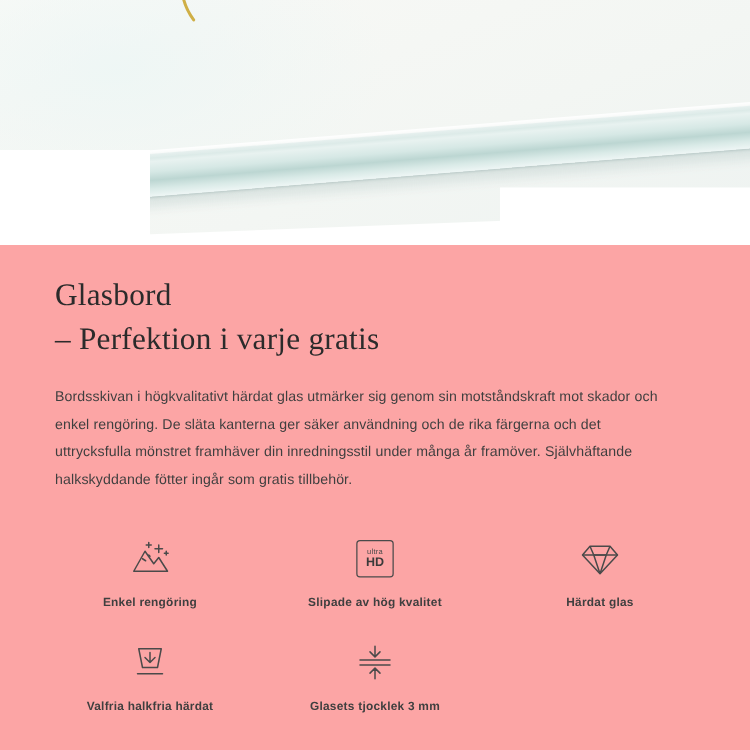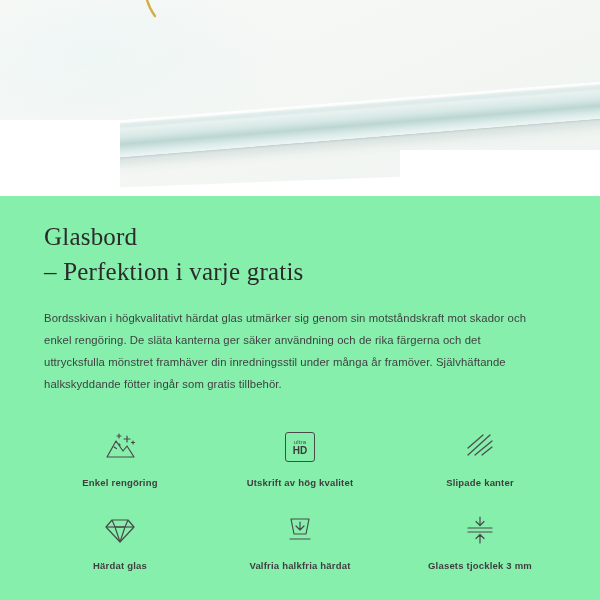--- a/index.html
+++ b/index.html
@@ -10,21 +10,21 @@
     width: 600px;
     height: 600px;
     background: #ffffff;
     font-family: "Liberation Sans", sans-serif;
     overflow: hidden;
   }
   .page {
     position: relative;
     width: 600px;
     height: 600px;
-    background: #86efac;
+    background: #fca5a5;
     overflow: hidden;
   }
 
   
   .hero {
     position: relative;
     width: 600px;
     height: 196px;
     overflow: hidden;
     background: #ffffff;
@@ -247,34 +247,23 @@
       <div class="feature-label">Enkel rengöring</div>
     </div>
 
     <div class="feature">
       <div class="feature-icon">
         <div class="hd-badge">
           <span class="hd-top">ultra</span>
           <span class="hd-bottom">HD</span>
         </div>
       </div>
-      <div class="feature-label">Utskrift av hög kvalitet</div>
-    </div>
-
-    <div class="feature">
-      <div class="feature-icon">
-        <svg width="32" height="28" viewBox="0 0 32 28" fill="none" stroke="#4a4a4a" stroke-width="1.2" stroke-linecap="round">
-          <path d="M4 22 L26 2"></path>
-          <path d="M4 15 L19 2"></path>
-          <path d="M11 22 L28 8"></path>
-          <path d="M18 22 L28 14"></path>
-        </svg>
-      </div>
-      <div class="feature-label">Slipade kanter</div>
-    </div>
+      <div class="feature-label">Slipade av hög kvalitet</div>
+    </div>
+
 
     <div class="feature">
       <div class="feature-icon">
         <svg width="32" height="30" viewBox="0 0 32 30" fill="none" stroke="#4a4a4a" stroke-width="1.2" stroke-linejoin="round">
           <path d="M8 5 L24 5 L30 12 L16 27 L2 12 Z"></path>
           <path d="M2 12 L30 12"></path>
           <path d="M8 5 L11 12 L16 27"></path>
           <path d="M24 5 L21 12 L16 27"></path>
           <path d="M11 12 L21 12"></path>
         </svg>

